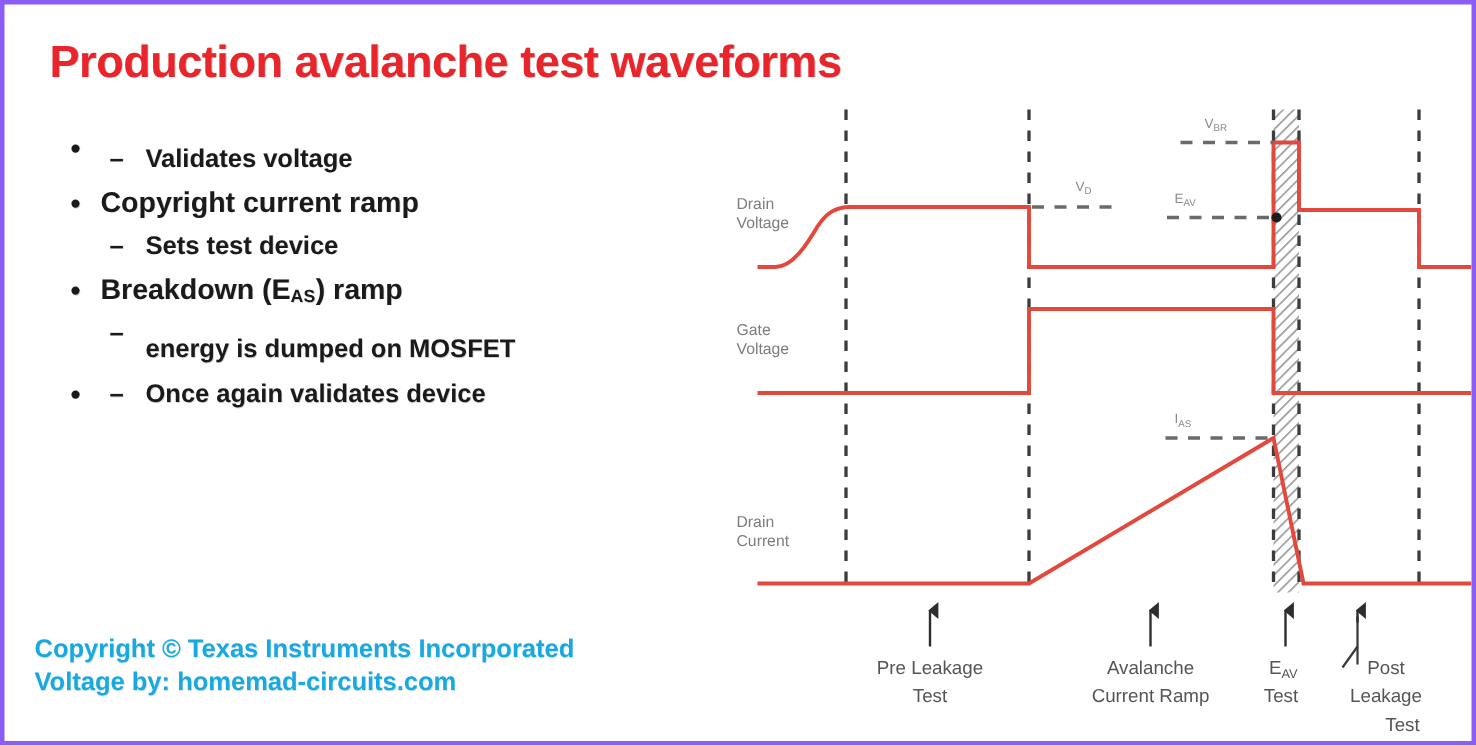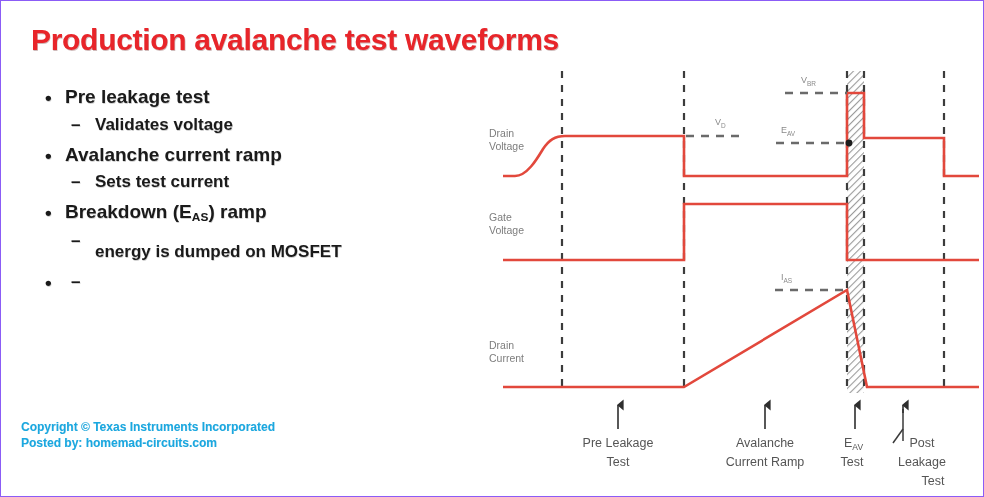--- a/index.html
+++ b/index.html
@@ -5,21 +5,21 @@
   html, body {
     margin: 0;
     padding: 0;
     background: #ffffff;
   }
   #slide {
     position: relative;
     width: 984px;
     height: 497px;
     background: #ffffff;
-    border: 1px solid #8b5cf6;
+    border: 3px solid #8b5cf6;
     box-sizing: border-box;
     overflow: hidden;
     font-family: "Liberation Sans", sans-serif;
   }
 
   
   #title {
     position: absolute;
     left: 30px;
     top: 22px;
@@ -74,21 +74,21 @@
     font-size: 0.62em;
     vertical-align: -0.22em;
     letter-spacing: 0.2px;
   }
 
   
   #footer {
     position: absolute;
     left: 20px;
     top: 419px;
-    font-size: 12px;
+    font-size: 17px;
     font-weight: bold;
     color: #1aa8e0;
     line-height: 1.32;
     text-shadow: 0.4px 0.4px 0 rgba(40,130,180,0.25);
   }
 
   
   #diagram {
     position: absolute;
     left: 480px;
@@ -140,60 +140,60 @@
 </head>
 <body>
 
 <div id="slide">
 
   <div id="title">Production avalanche test waveforms</div>
 
   <div id="bullets">
 
     <div class="b1">
-      <span class="dot">•</span><span>Pre leakage test</span>
+      <span class="dot">•</span>
     </div>
 
     <div class="b2">
       <span class="dash">–</span><span>Validates voltage</span>
     </div>
 
     <div class="b1">
-      <span class="dot">•</span><span>Avalanche current ramp</span>
-    </div>
-
-    <div class="b2">
-      <span class="dash">–</span><span>Sets test current</span>
+      <span class="dot">•</span><span>Copyright current ramp</span>
+    </div>
+
+    <div class="b2">
+      <span class="dash">–</span><span>Sets test device</span>
     </div>
 
     <div class="b1">
       <span class="dot">•</span><span>Breakdown (E</span><span class="sub">AS</span><span>) ramp</span>
     </div>
 
     <div class="b2">
       <span class="dash">–</span>
     </div>
 
     <div class="b2" style="margin-top:18px;">
       <span class="dash"></span><span>energy is dumped on MOSFET</span>
     </div>
 
     <div class="b1">
       <span class="dot">•</span>
     </div>
 
     <div class="b2">
-      <span class="dash">–</span>
+      <span class="dash">–</span><span>Once again validates device</span>
     </div>
 
   </div>
 
   <div id="footer">
     <div>Copyright © Texas Instruments Incorporated</div>
-    <div>Posted by: homemad-circuits.com</div>
+    <div>Voltage by: homemad-circuits.com</div>
   </div>
 
   <div id="diagram">
     <svg width="500" height="432" viewBox="0 0 500 432">
 
       <defs>
         <pattern id="hatch" width="5" height="5" patternUnits="userSpaceOnUse" patternTransform="rotate(45)">
           <rect width="5" height="5" fill="#ffffff"></rect>
           <line x1="0" y1="0" x2="0" y2="5" stroke="#9a9a9a" stroke-width="2.2"></line>
         </pattern>

